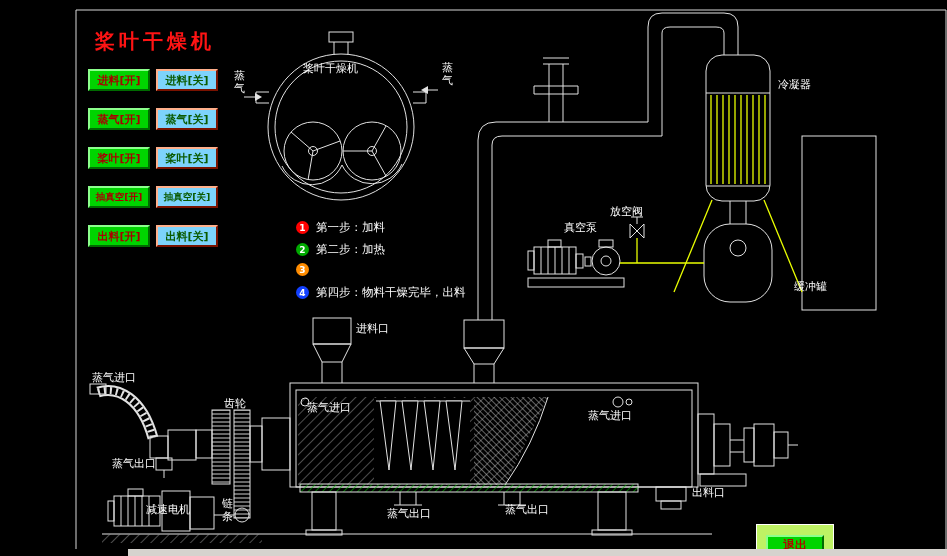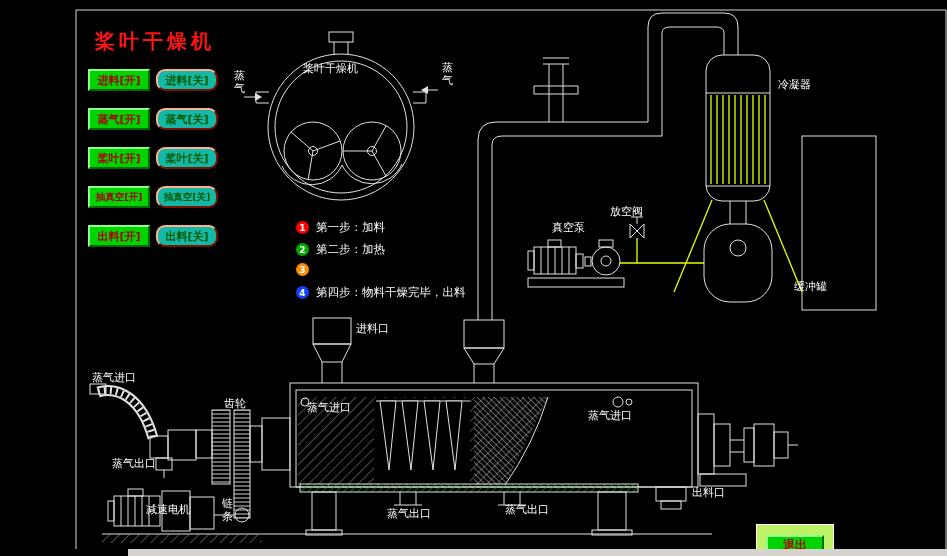--- a/index.html
+++ b/index.html
@@ -10,21 +10,21 @@
 
   .title { position:absolute; left:95px; top:28px; color:#ff1414; font-size:20px;
            font-weight:bold; letter-spacing:4px; }
 
   .btn-grid { position:absolute; left:88px; top:69px; display:grid;
               grid-template-columns:62px 62px; grid-auto-rows:22px; gap:17px 6px; }
   .btn { width:62px; height:22px; font-weight:bold; font-size:11px; padding:0;
          font-family:"DejaVu Sans","Liberation Sans",sans-serif; cursor:pointer;
          border:2px solid; white-space:nowrap; overflow:hidden; }
   .btn.on  { background:#00d400; color:#a80000; border-color:#8cff8c #006a00 #006a00 #8cff8c; }
-  .btn.off { background:#14b8a6; color:#0a5a00; border-color:#ffb08c #7a1200 #7a1200 #ffb08c;border-radius:9px; }
+  .btn.off { background:#7dd3fc; color:#0a5a00; border-color:#ffb08c #7a1200 #7a1200 #ffb08c; }
   .btn.sm  { font-size:9.5px; }
 
   .lbl { position:absolute; color:#fff; font-size:11px; white-space:nowrap; line-height:1.15; }
   .vlbl { white-space:normal; width:13px; text-align:center; word-break:break-all; }
 
   .step { position:absolute; display:flex; align-items:center; gap:7px;
           color:#fff; font-size:11.5px; white-space:nowrap; }
   .stepnum { width:13px; height:13px; border-radius:50%; color:#fff; font-size:9px;
              font-weight:bold; display:flex; align-items:center; justify-content:center;
              flex:0 0 13px; }
@@ -303,21 +303,21 @@
   <div class="step" style="left:296px;top:285px">
     <span class="stepnum" style="background: rgb(18, 64, 255);">4</span>
     <span>第四步：物料干燥完毕，出料</span>
   </div>
 
   <div class="lbl" style="left:303px;top:63px">桨叶干燥机</div>
   <div class="lbl vlbl" style="left:233px;top:70px">蒸气</div>
   <div class="lbl vlbl" style="left:441px;top:62px">蒸气</div>
   <div class="lbl" style="left:778px;top:79px">冷凝器</div>
   <div class="lbl" style="left:610px;top:206px">放空阀</div>
-  <div class="lbl" style="left:552px;top:222px">真空泵</div>
+  <div class="lbl" style="left:564px;top:222px">真空泵</div>
   <div class="lbl" style="left:794px;top:281px">缓冲罐</div>
   <div class="lbl" style="left:356px;top:323px">进料口</div>
   <div class="lbl" style="left:92px;top:372px">蒸气进口</div>
   <div class="lbl" style="left:224px;top:398px">齿轮</div>
   <div class="lbl" style="left:307px;top:402px">蒸气进口</div>
   <div class="lbl" style="left:588px;top:410px">蒸气进口</div>
   <div class="lbl" style="left:112px;top:458px">蒸气出口</div>
   <div class="lbl" style="left:692px;top:487px">出料口</div>
   <div class="lbl" style="left:387px;top:508px">蒸气出口</div>
   <div class="lbl" style="left:505px;top:504px">蒸气出口</div>

